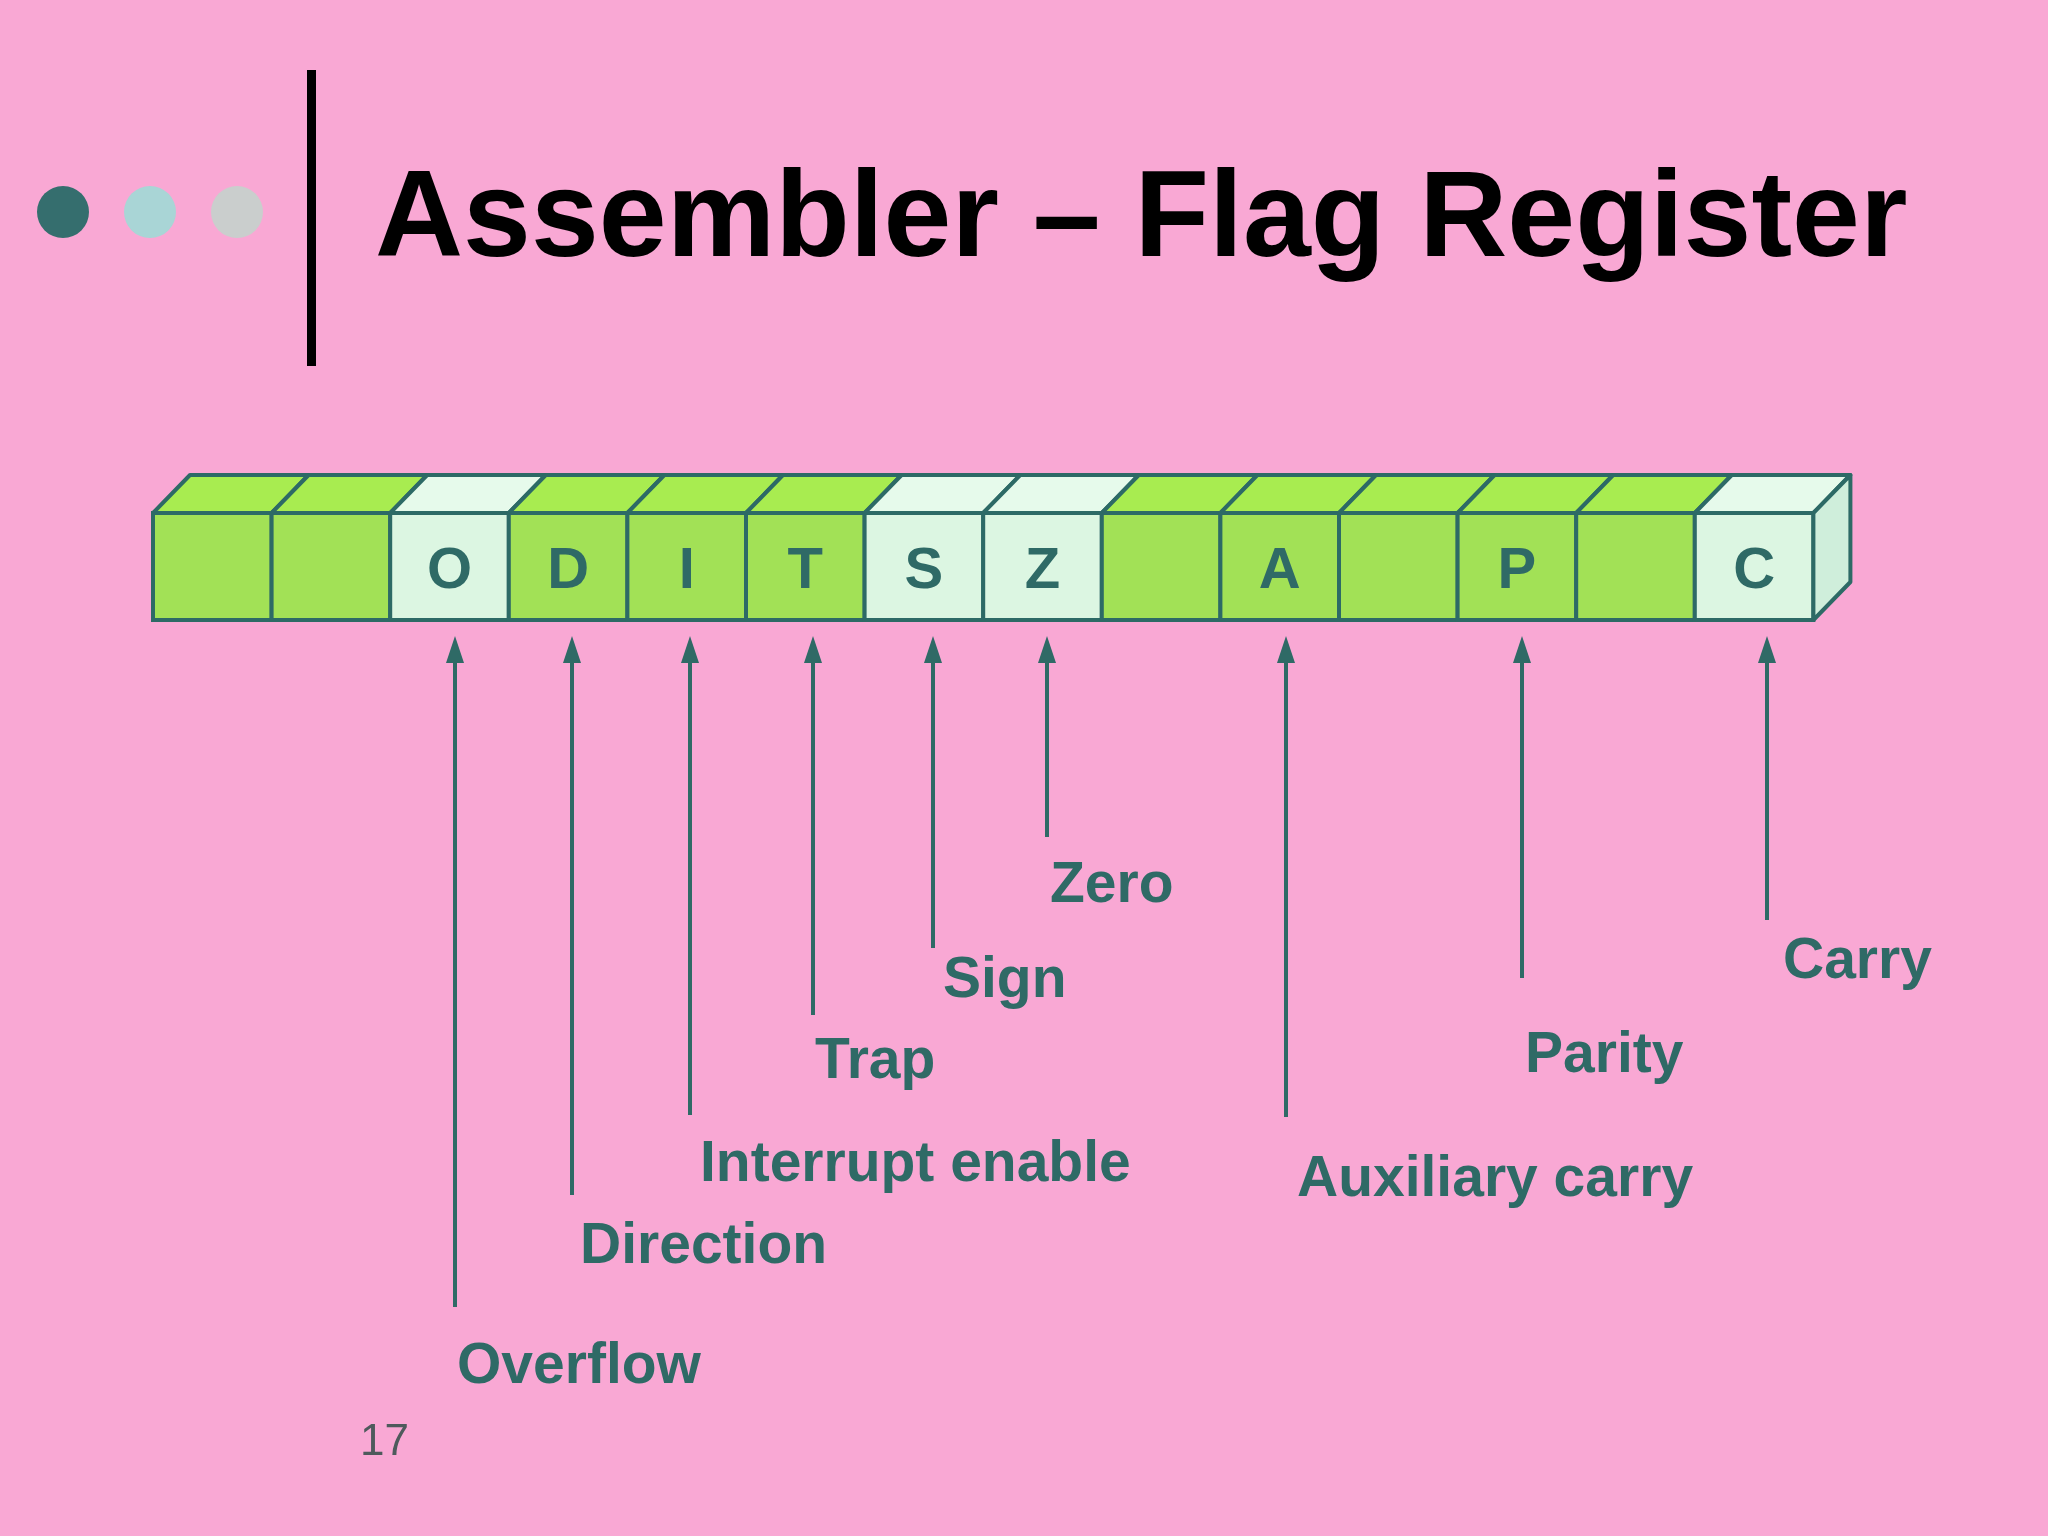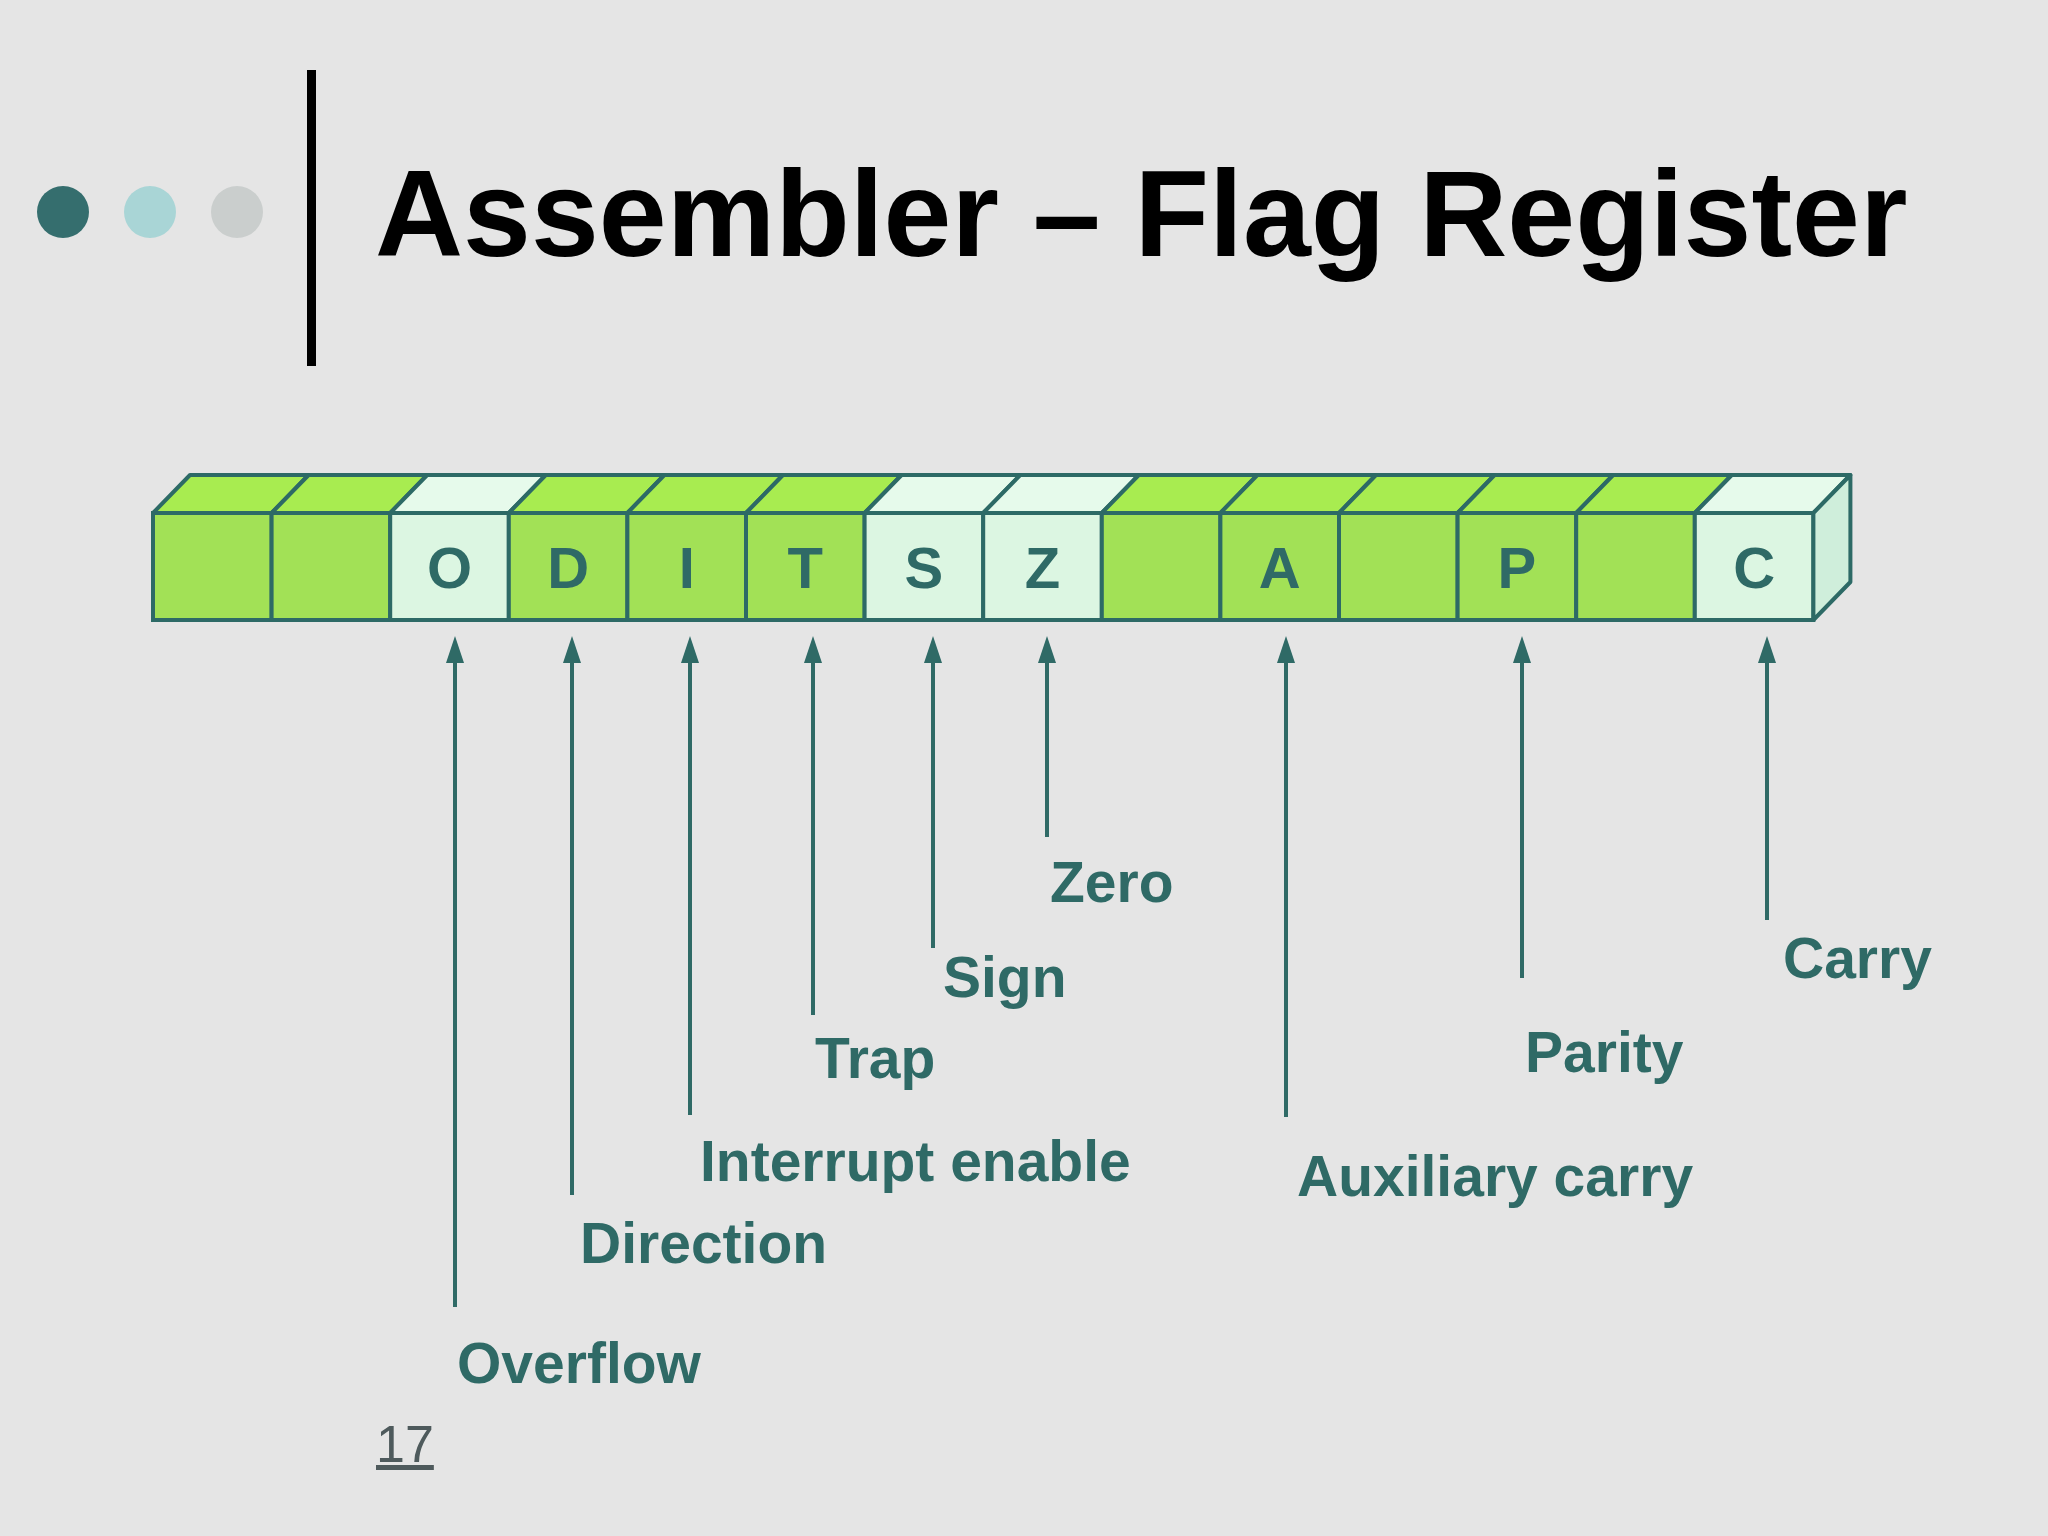--- a/index.html
+++ b/index.html
@@ -1,27 +1,27 @@
 <!DOCTYPE html>
 <html><head>
 <meta charset="utf-8">
 <style>
   html,body{margin:0;padding:0;background:#ffffff;}
   .slide{
-    position:relative;width:2048px;height:1536px;background:#e5e5e5;
+    position:relative;width:2048px;height:1536px;background:#f9a8d4;
     overflow:hidden;font-family:"Liberation Sans",sans-serif;
   }
   .dot{position:absolute;width:52px;height:52px;border-radius:50%;}
   .divider-bar{position:absolute;left:307px;top:70px;width:9px;height:296px;background:#000000;}
   .page-title{
     position:absolute;left:375px;top:153px;font-size:122px;font-weight:bold;
     color:#000000;line-height:1;white-space:nowrap;
   }
   .page-number{
-    position:absolute;left:376px;top:1418px;font-size:52px;color:#4e5a5c;line-height:1;text-decoration:underline;
+    position:absolute;left:360px;top:1418px;font-size:44px;color:#4e5a5c;line-height:1;
   }
   #register-svg{position:absolute;left:0;top:0;font-family:"Liberation Sans",sans-serif;}
   .cell-letter{font-size:58px;font-weight:bold;}
   .flag-label{font-size:57px;font-weight:bold;}
 </style>
 </head>
 <body>
 
 <div class="slide">
 

